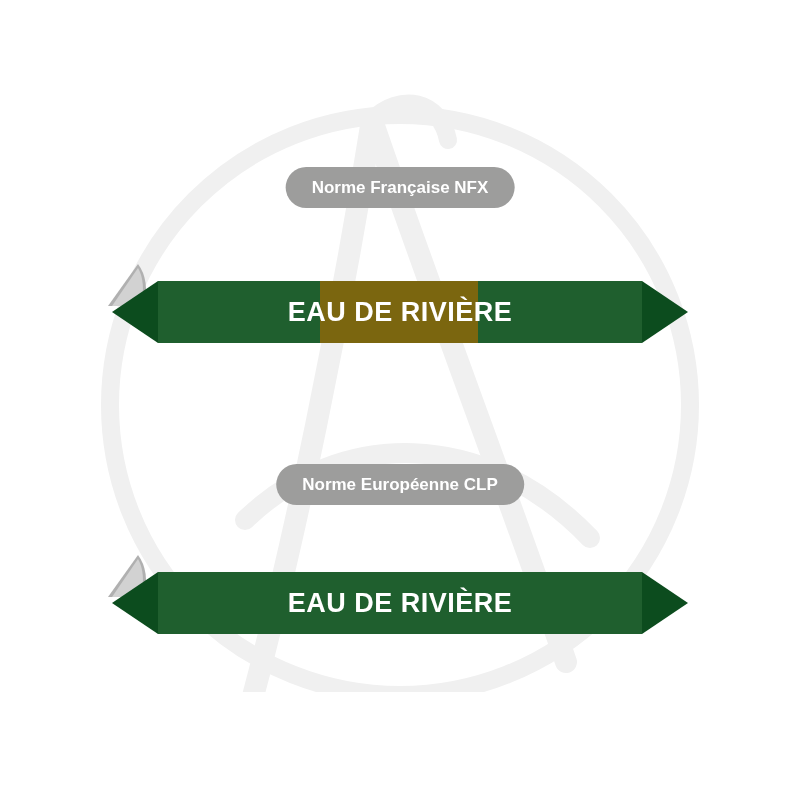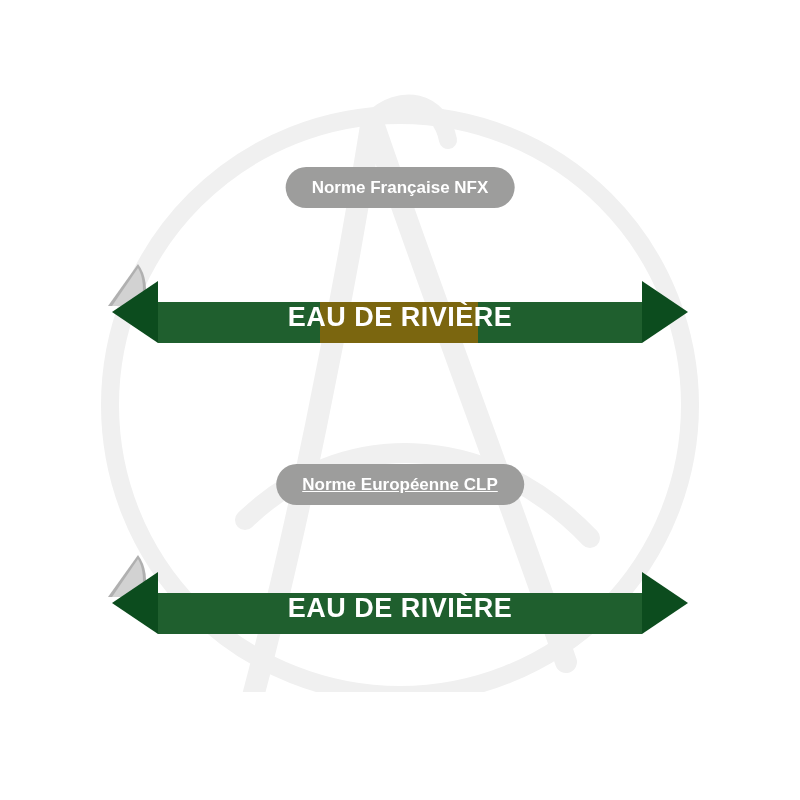--- a/index.html
+++ b/index.html
@@ -28,21 +28,21 @@
     background: var(--badge-background, #9d9d9c);
     color: var(--badge-text, #ffffff);
     font-weight: bold;
     font-size: 17px;
     line-height: 1;
     padding: 12px 26px;
     border-radius: 24px;
     white-space: nowrap;
   }
   .badge-top-pos { top: 167px; }
-  .badge-bottom-pos { top: 464px; text-decoration: underline; }
+  .badge-bottom-pos { top: 464px; }
 
   .marker {
     position: absolute;
     left: 112px;
     width: 576px;
     height: 62px;
     display: flex;
     align-items: stretch;
   }
   .marker-top-pos { top: 281px; }
@@ -54,24 +54,23 @@
     background: var(--marker-tip-green, #0c4c1e);
   }
   .tip-left  { clip-path: polygon(100% 0, 100% 100%, 0 50%); }
   .tip-right { clip-path: polygon(0 0, 100% 50%, 0 100%); }
 
   .marker-body {
     position: relative;
     flex: 1 1 auto;
     background: var(--marker-body-green, #1f5f2e);
     display: flex;
-    align-items: flex-start;
+    align-items: center;
     justify-content: center;
     overflow: hidden;
-    margin-top: 21px;
   }
   .band {
     position: absolute;
     left: 162px; top: 0;
     width: 158px; height: 100%;
     background: var(--marker-band-olive, #7b660f);
   }
   .marker-label {
     position: relative;
     color: var(--marker-text, #ffffff);

